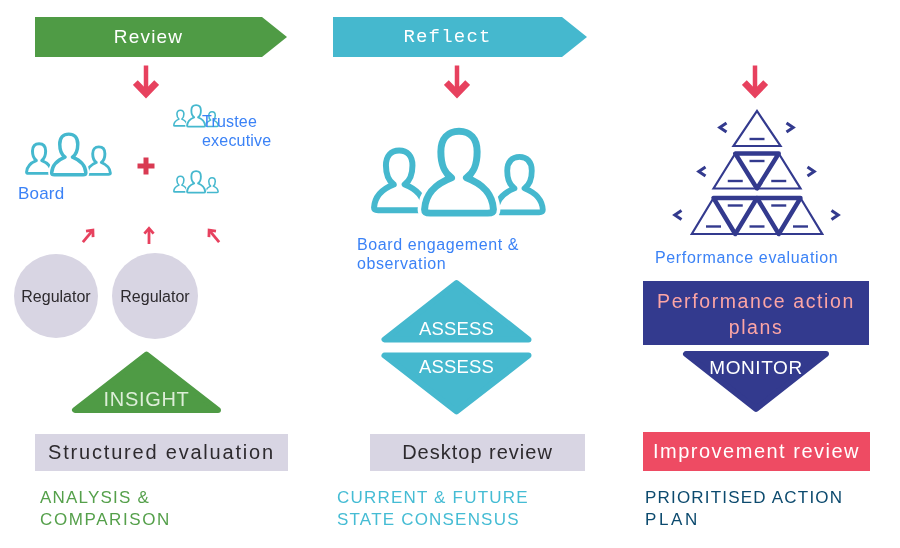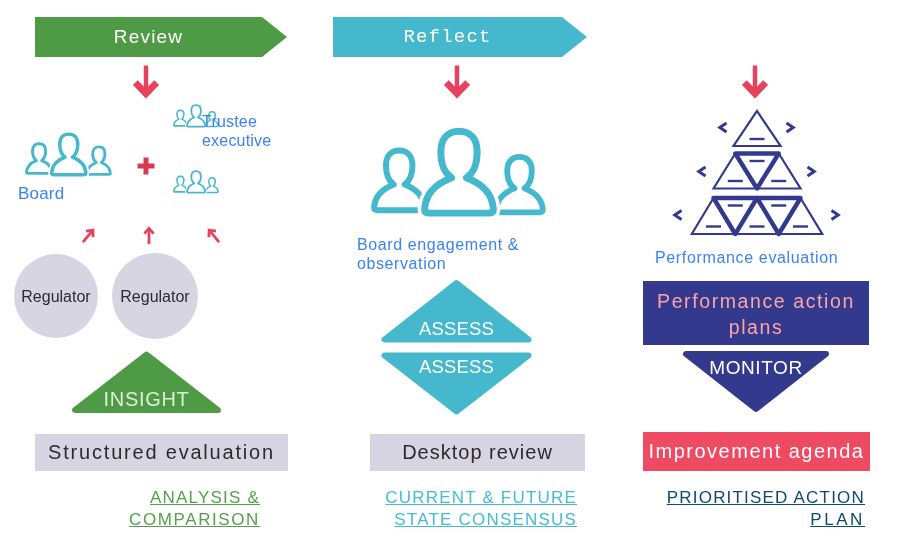--- a/index.html
+++ b/index.html
@@ -4,21 +4,21 @@
 <style>
   html,body{margin:0;padding:0;background:#fff;}
   #page{filter:blur(0px);position:relative;width:900px;height:548px;background:#fff;overflow:hidden;
         font-family:"Liberation Sans",sans-serif;}
   .abs{position:absolute;}
   .banner{box-sizing:border-box;height:40px;color:#fff;font-size:19px;letter-spacing:1.2px;
           display:flex;align-items:center;justify-content:center;}
   .pointed{clip-path:polygon(0 0, calc(100% - 25px) 0, 100% 50%, calc(100% - 25px) 100%, 0 100%);}
   .bar{height:37px;background:#d8d5e3;color:#2d2a2e;font-size:20px;
        display:flex;align-items:center;justify-content:center;letter-spacing:0.3px;}
-  .cap{font-size:17px;letter-spacing:1.2px;text-align:right;line-height:21.5px;text-decoration:underline;}
+  .cap{font-size:17px;letter-spacing:1.2px;text-align:left;line-height:21.5px;}
   .lbl{color:#3b82f6;font-size:16px;text-align:left;line-height:18.5px;letter-spacing:0.2px;}
   .circle{border-radius:50%;background:#d8d5e3;display:flex;align-items:center;
           justify-content:center;text-align:right;color:#2d2a2e;font-size:16px;line-height:19px;}
 </style>
 </head>
 <body>
 <div id="page">
 
   <svg width="0" height="0" style="position:absolute">
     <defs>
@@ -152,17 +152,17 @@
   <div class="abs" style="left:643px;top:281px;width:226px;height:64px;background:#333a8e;color:#fca5a5;
        font-size:19.5px;text-align:center;line-height:26px;padding-top:7px;box-sizing:border-box;letter-spacing:1.6px;">
        Performance action<br>plans</div>
 
   <svg class="abs" style="left:678px;top:347px" width="156" height="69" viewBox="0 0 156 69">
     <polygon points="8,7 148,7 78,62" fill="#333a8e" stroke="#333a8e" stroke-width="6" stroke-linejoin="round"></polygon>
     <text x="78" y="27" text-anchor="middle" fill="#fff" font-size="19" letter-spacing="0.6">MONITOR</text>
   </svg>
 
   <div class="abs" style="left:643px;top:432px;width:227px;height:39px;background:#ee4b63;color:#fff;
-       font-size:20px;display:flex;align-items:center;justify-content:center;letter-spacing:1.5px;">Improvement agenda</div>
+       font-size:20px;display:flex;align-items:center;justify-content:center;letter-spacing:1.5px;">Improvement review</div>
 
   <div class="abs cap" style="left:645px;top:487px;width:220px;color:#0c4a6e;">PRIORITISED ACTION<br><span style="letter-spacing:2.6px">PLAN</span></div>
 
 </div>
 
 </body></html>

